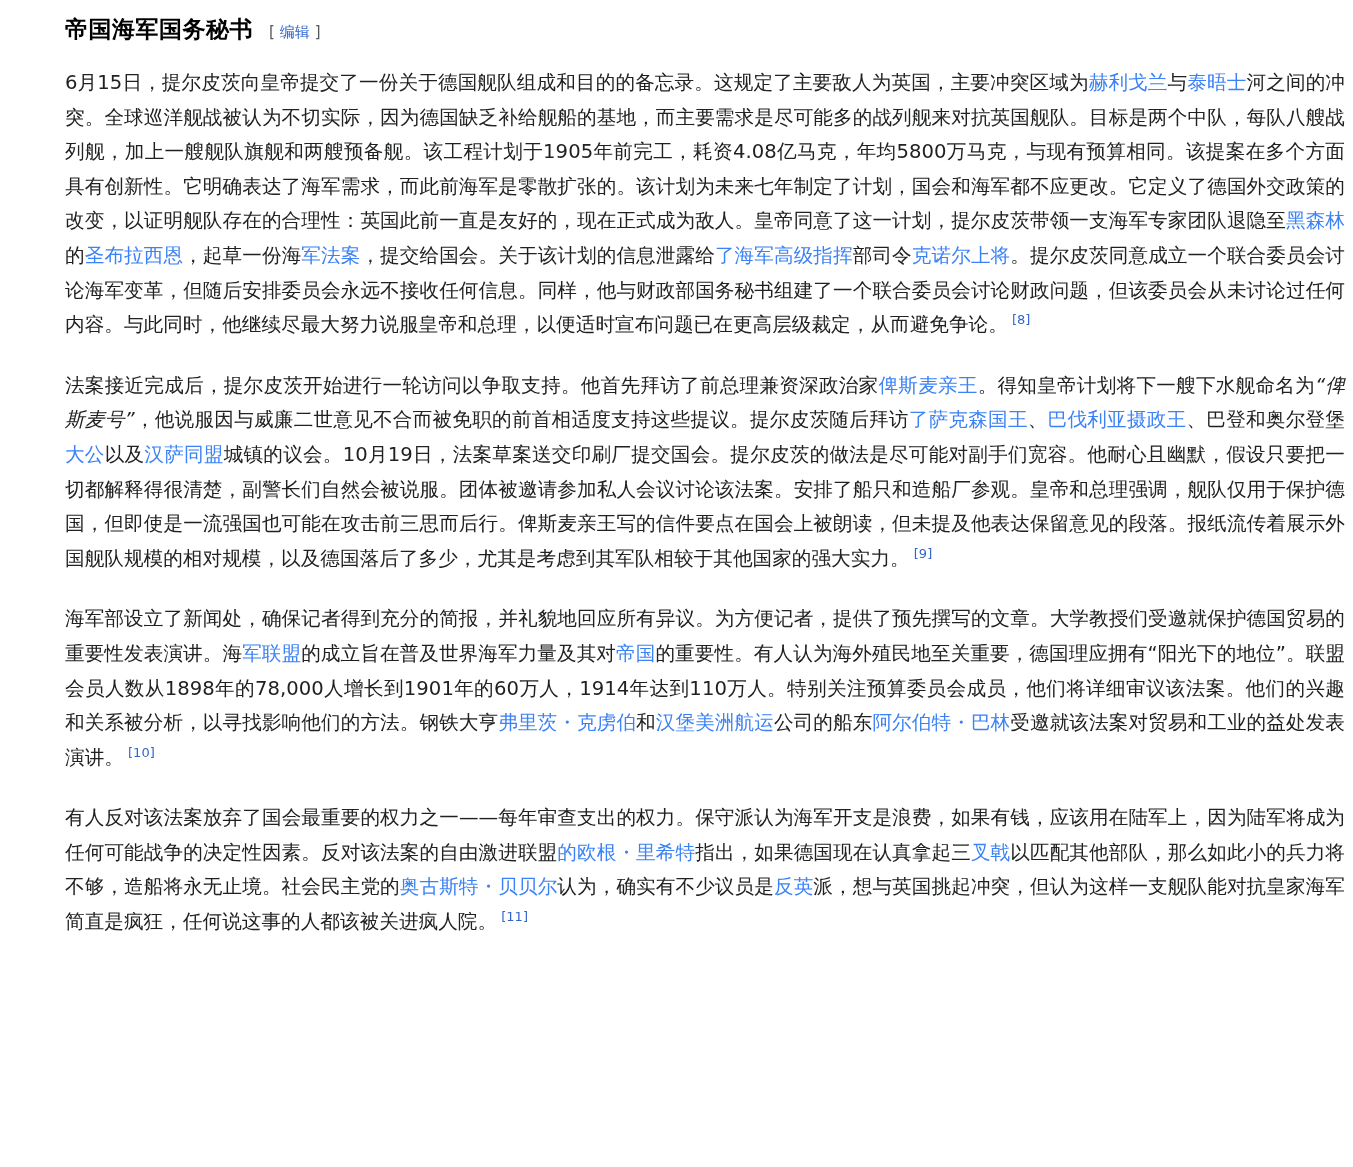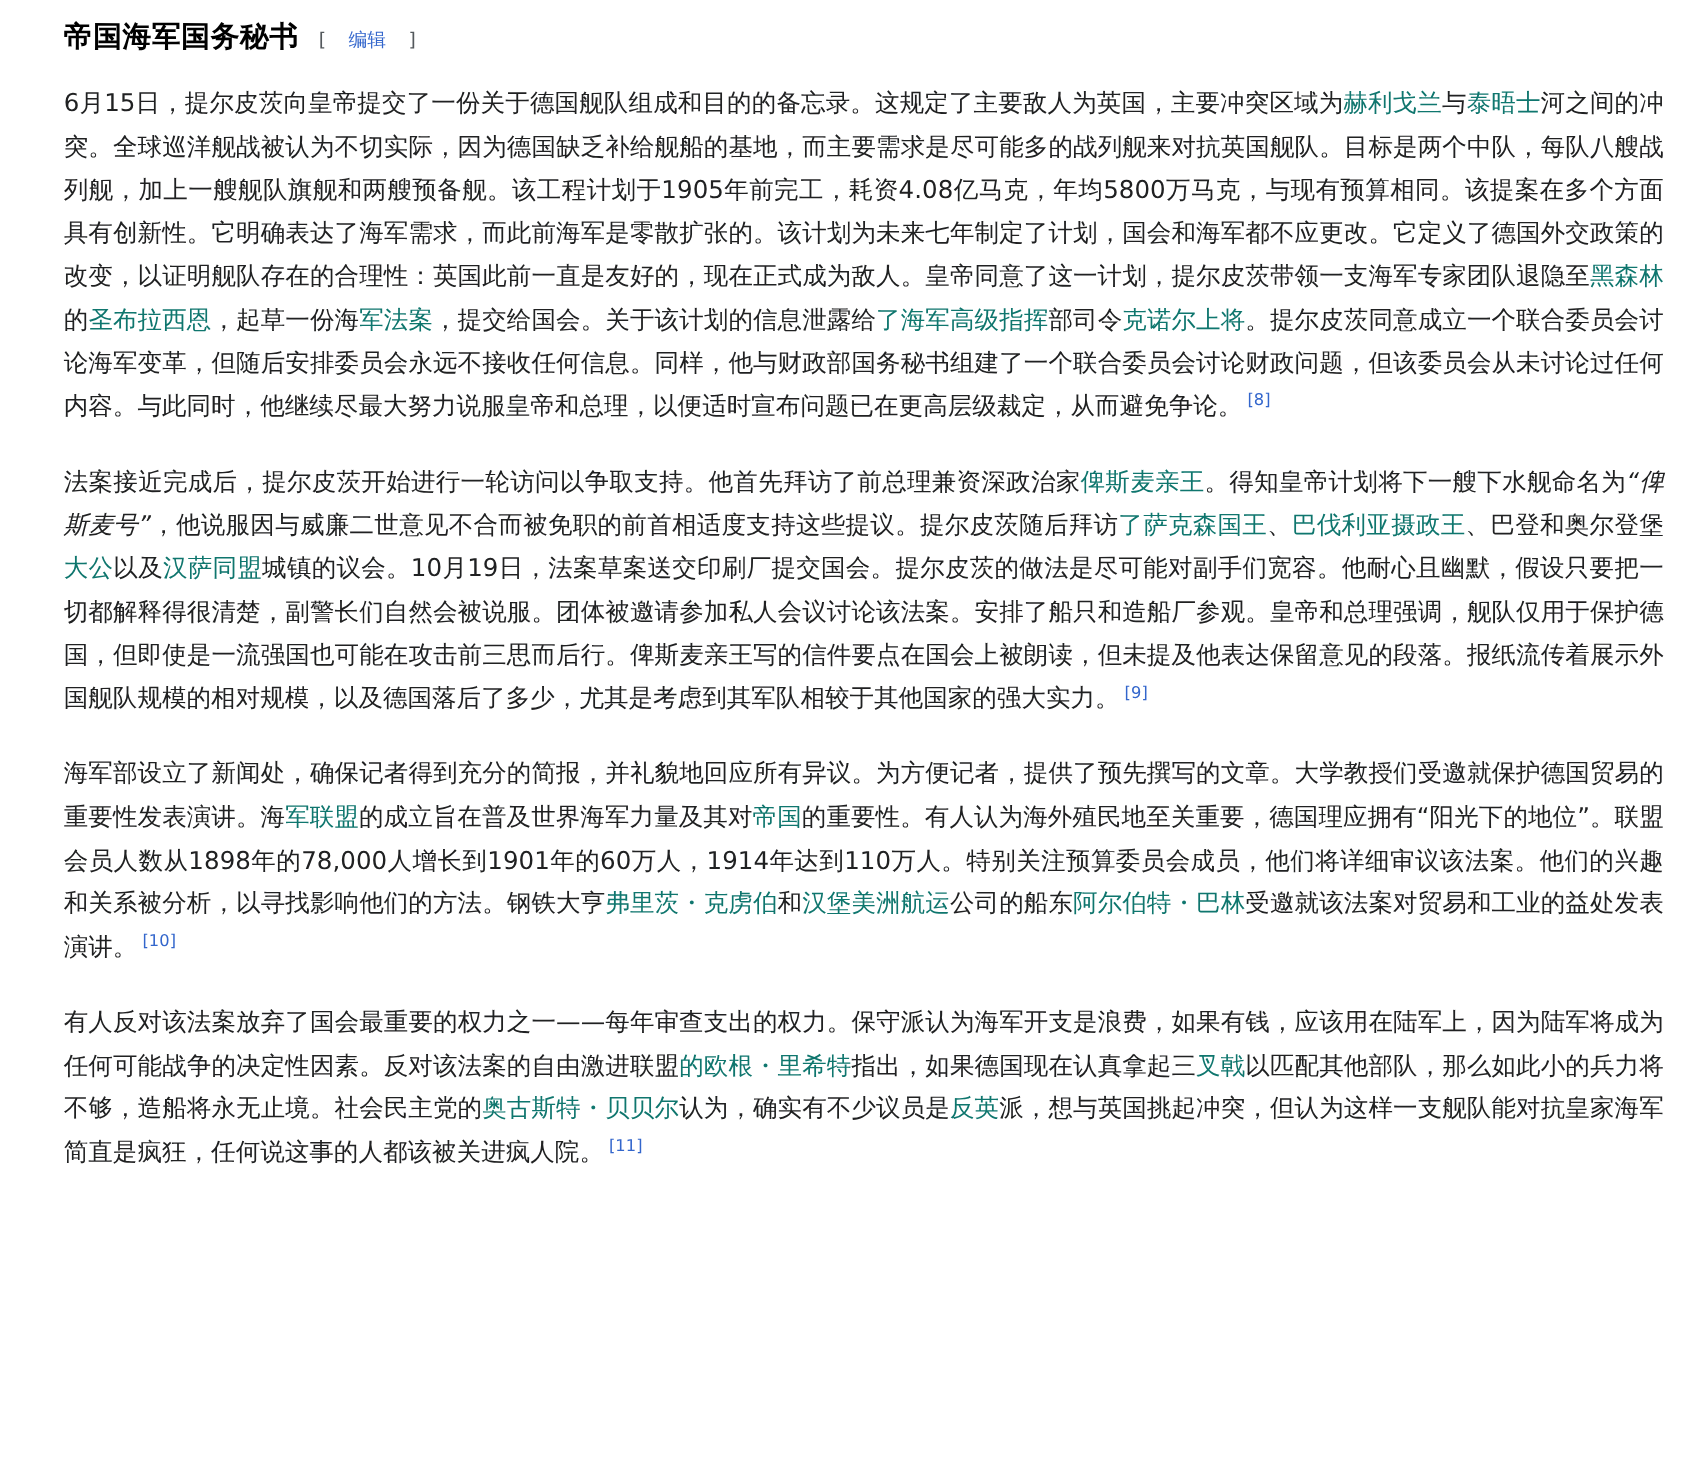--- a/index.html
+++ b/index.html
@@ -1,36 +1,36 @@
 <!DOCTYPE html>
 <html><head>
 <meta charset="utf-8">
 <style>
   html, body { margin: 0; padding: 0; background: #ffffff; }
   body { width: 1353px; height: 1167px; overflow: hidden; }
   .content {
-    position: absolute; left: 51px; top: 14px; width: 1280px;
+    position: absolute; left: 65px; top: 14px; width: 1280px;
     font-family: "DejaVu Sans", "Liberation Sans", sans-serif;
     color: #202122;
   }
   .heading {
     display: flex; align-items: baseline; margin: 0 0 8px 0; height: 44px;
   }
   .heading-title {
     font-size: 23px; font-weight: bold; color: #000; letter-spacing: 0.5px;
   }
   .edit-section {
     font-size: 15px; margin-left: 16px; color: #54595d;
   }
-  .edit-section a { color: #3366cc; text-decoration: none; margin: 0 18px; cursor: pointer; }
+  .edit-section a { color: #3366cc; text-decoration: none; margin: 0 5px; cursor: pointer; }
   p.para {
     margin: 0 0 26px 0; font-size: 19.6px; line-height: 34.6px;
     text-align: justify; letter-spacing: 0.05px;
   }
-  p.para a.link { color: #0f766e; text-decoration: none; cursor: pointer; }
+  p.para a.link { color: #3b82f6; text-decoration: none; cursor: pointer; }
   p.para i { font-style: italic; }
   p.para sup.ref {
     font-size: 13px; line-height: 1; vertical-align: 7px; margin-left: 4px;
   }
   p.para sup.ref a { color: #3366cc; text-decoration: none; cursor: pointer; }
 </style>
 </head>
 <body>
 
 <div class="content">

